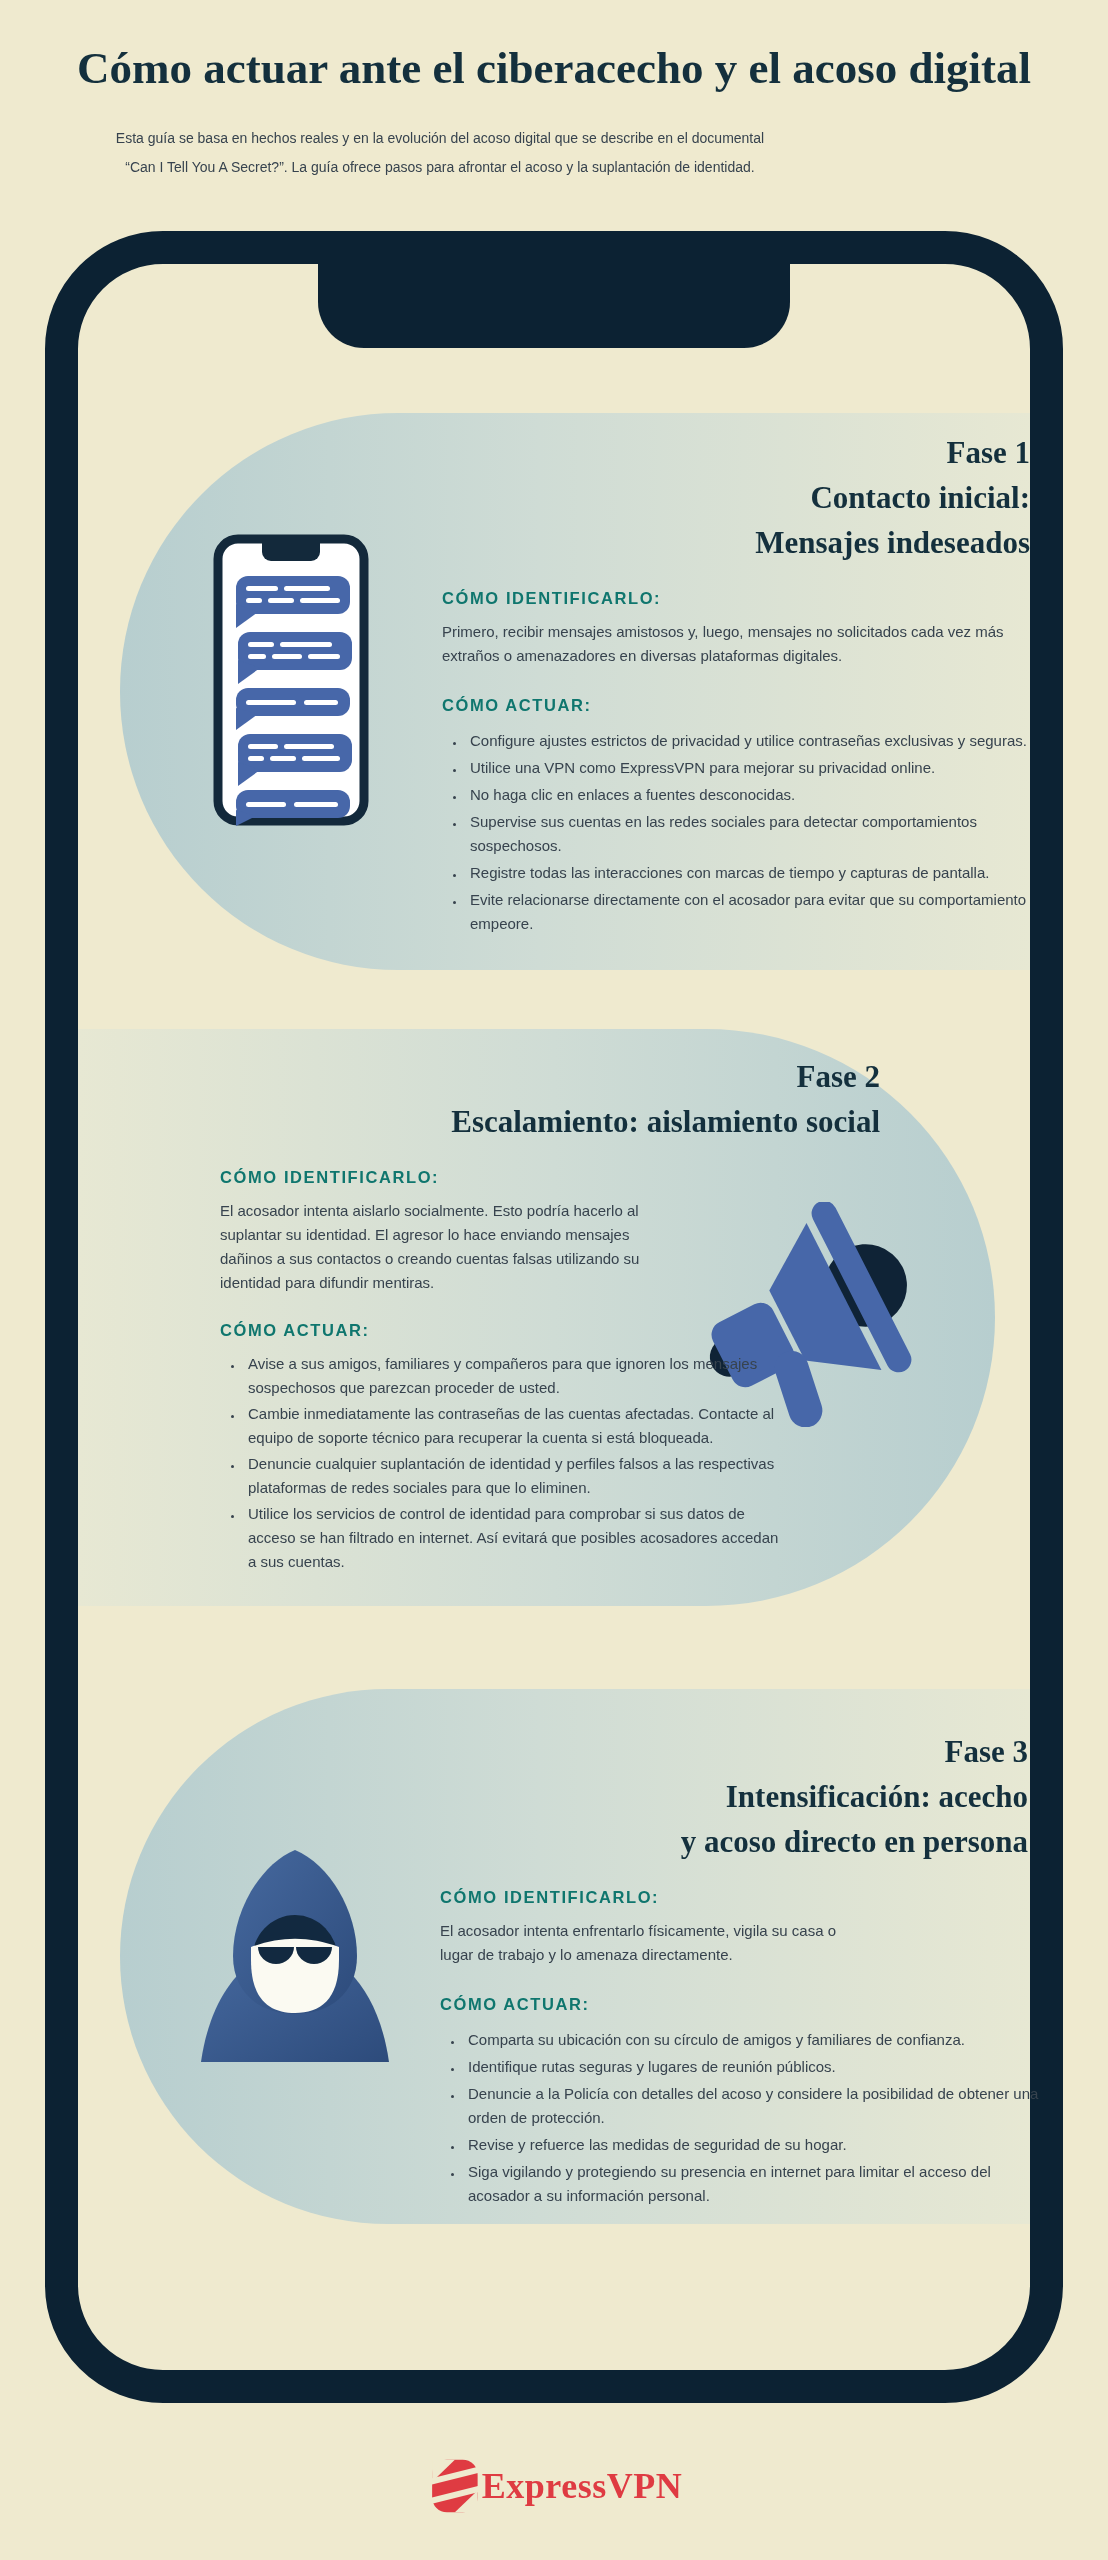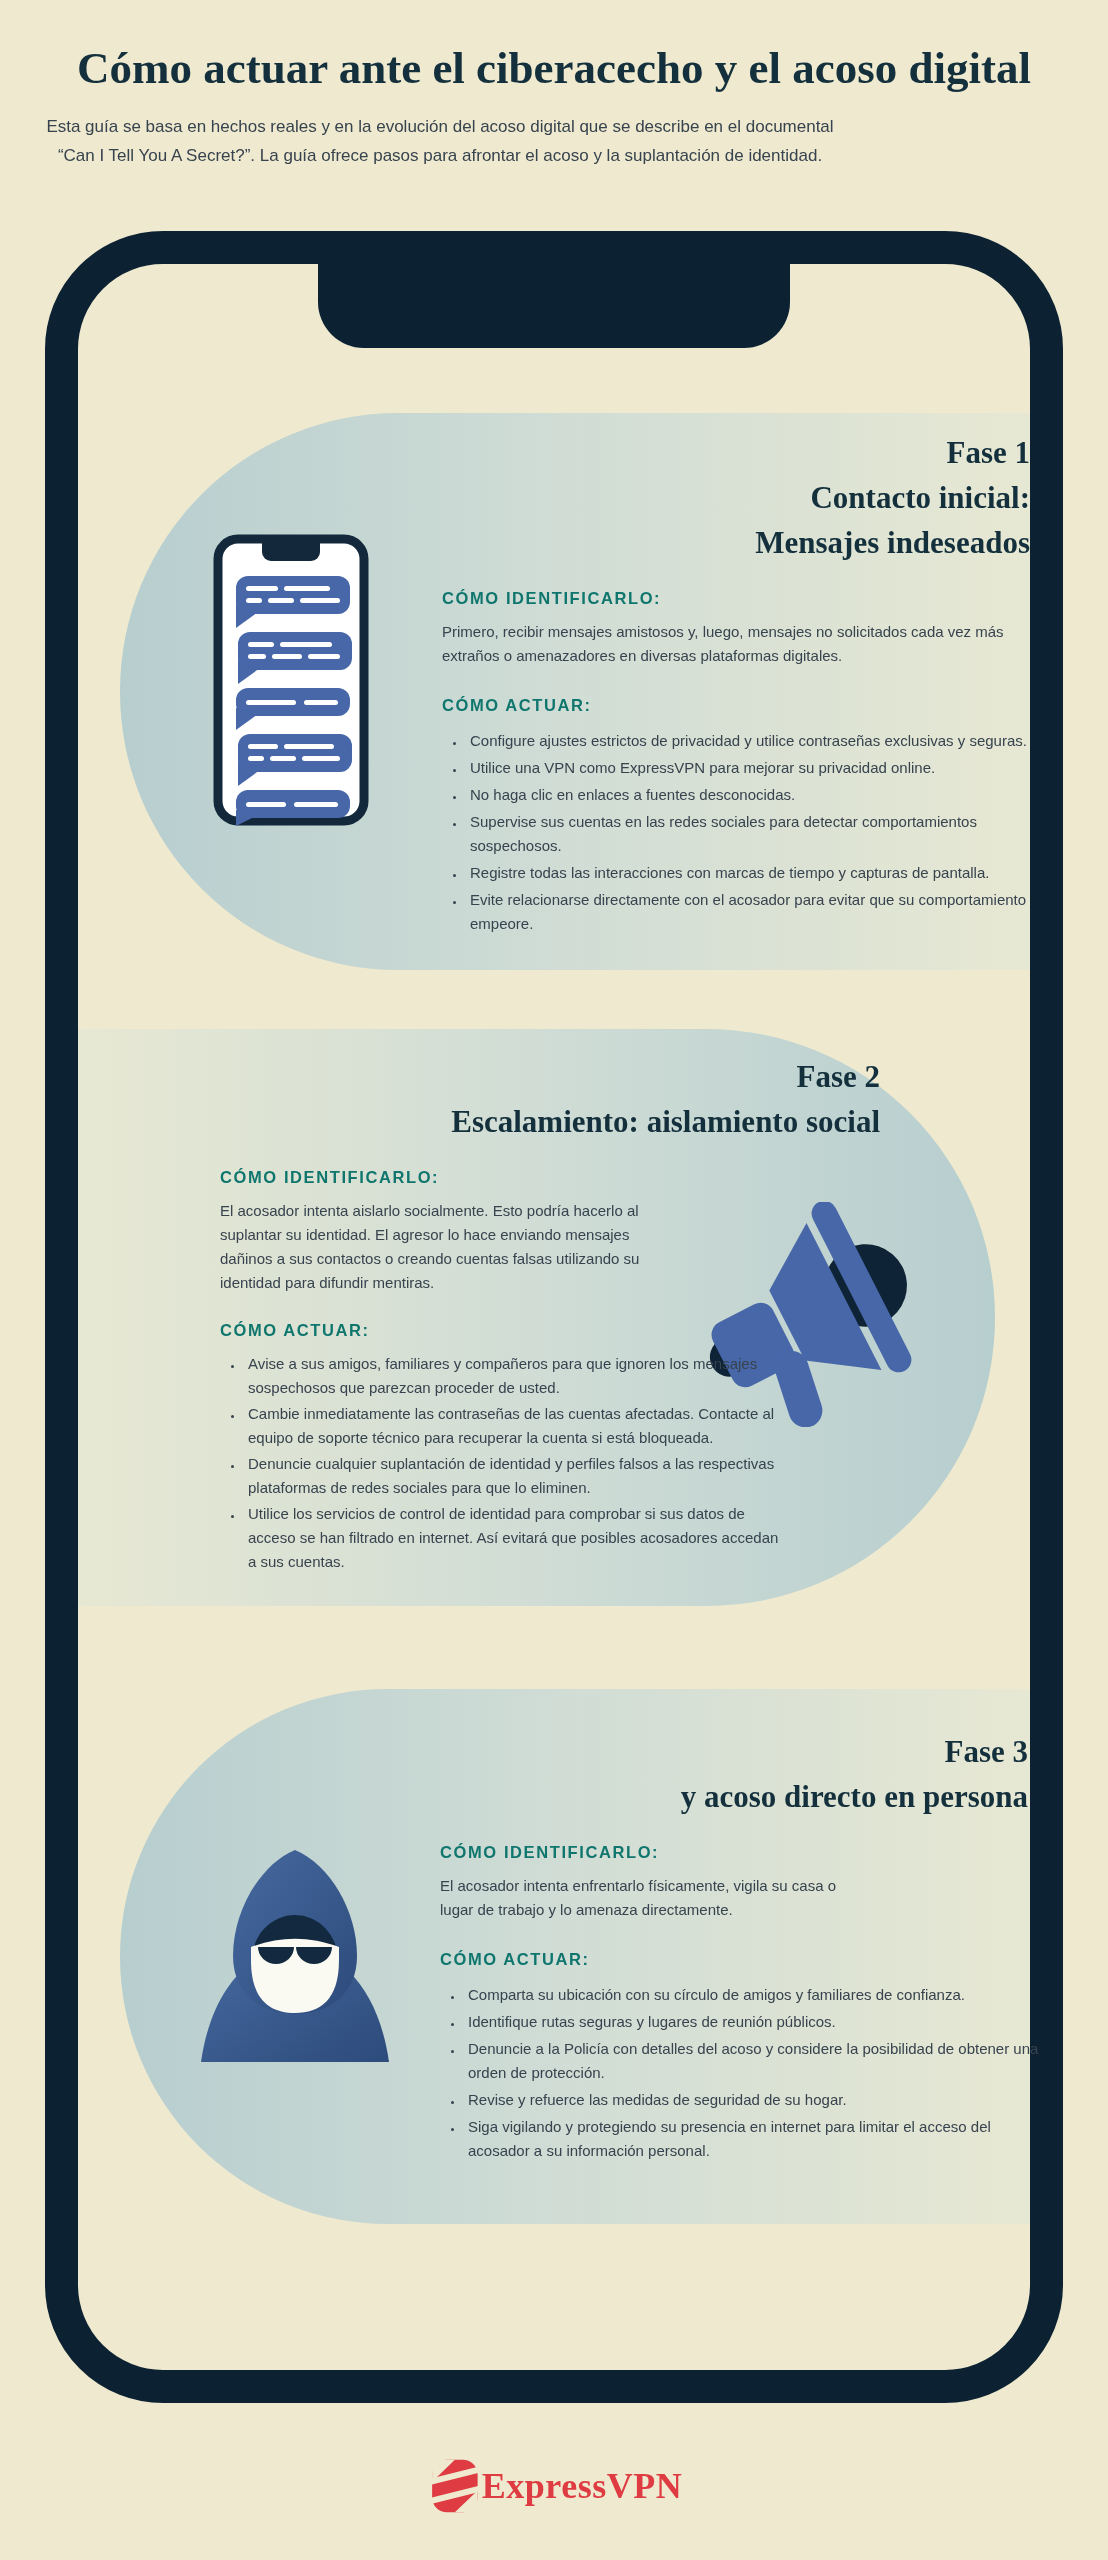--- a/index.html
+++ b/index.html
@@ -3,22 +3,22 @@
 <meta charset="utf-8">
 <style>
   html,body{margin:0;padding:0;}
   body{background:#efeacf;font-family:"Liberation Sans","DejaVu Sans",sans-serif;}
   .page{position:relative;width:1108px;height:2560px;background:#efeacf;overflow:hidden;margin:16px auto;}
 
   
   .title{position:absolute;top:24px;left:0;width:1108px;text-align:center;margin:0;
          font-family:"Liberation Serif","DejaVu Serif",serif;font-weight:700;
          font-size:45px;line-height:1.25;color:#14303d;}
-  .subtitle{position:absolute;top:96px;left:0;width:880px;text-align:center;
-            font-size:17px;line-height:29px;color:#37434e;}
+  .subtitle{position:absolute;top:108px;left:0;width:880px;text-align:center;
+            font-size:14px;line-height:29px;color:#37434e;}
 
   
   .phone-frame{position:absolute;left:45px;top:215px;width:1018px;height:2172px;
                border:33px solid #0c2233;border-radius:118px;box-sizing:border-box;}
   .notch{position:absolute;left:318px;top:246px;width:472px;height:86px;background:#0c2233;
          border-radius:0 0 46px 46px;}
 
   
   .panel{position:absolute;}
   .panel1{left:120px;top:397px;width:910px;height:557px;border-radius:278px 0 0 278px;
@@ -177,20 +177,21 @@
     <path d="M106,10 C72,24 44,70 44,116 C44,154 72,174 106,174 C140,174 168,154 168,116 C168,70 140,24 106,10 Z" fill="url(#hoodg)"></path>
     <ellipse cx="106" cy="120" rx="43" ry="45" fill="#122940"></ellipse>
     <path d="M62,107 C92,96 120,96 150,107 L150,120 C150,160 131,173 106,173 C81,173 62,160 62,120 Z" fill="#fbfaf2"></path>
     <path d="M69,107 a18,17 0 0 0 36,0 z" fill="#122940"></path>
     <path d="M107,107 a18,17 0 0 0 36,0 z" fill="#122940"></path>
   </svg>
 
   <div class="ptext t3">
     <h2 class="phase-title">
       <div>Fase 3</div>
+      <div>Intensificación: acecho</div>
       <div>y acoso directo en persona</div>
     </h2>
     <div class="label">CÓMO IDENTIFICARLO:</div>
     <p class="body">El acosador intenta enfrentarlo físicamente, vigila su casa o lugar de trabajo y lo amenaza directamente.</p>
     <div class="label">CÓMO ACTUAR:</div>
     <ul class="bullets">
       <li>Comparta su ubicación con su círculo de amigos y familiares de confianza.</li>
       <li>Identifique rutas seguras y lugares de reunión públicos.</li>
       <li>Denuncie a la Policía con detalles del acoso y considere la posibilidad de obtener una orden de protección.</li>
       <li>Revise y refuerce las medidas de seguridad de su hogar.</li>

